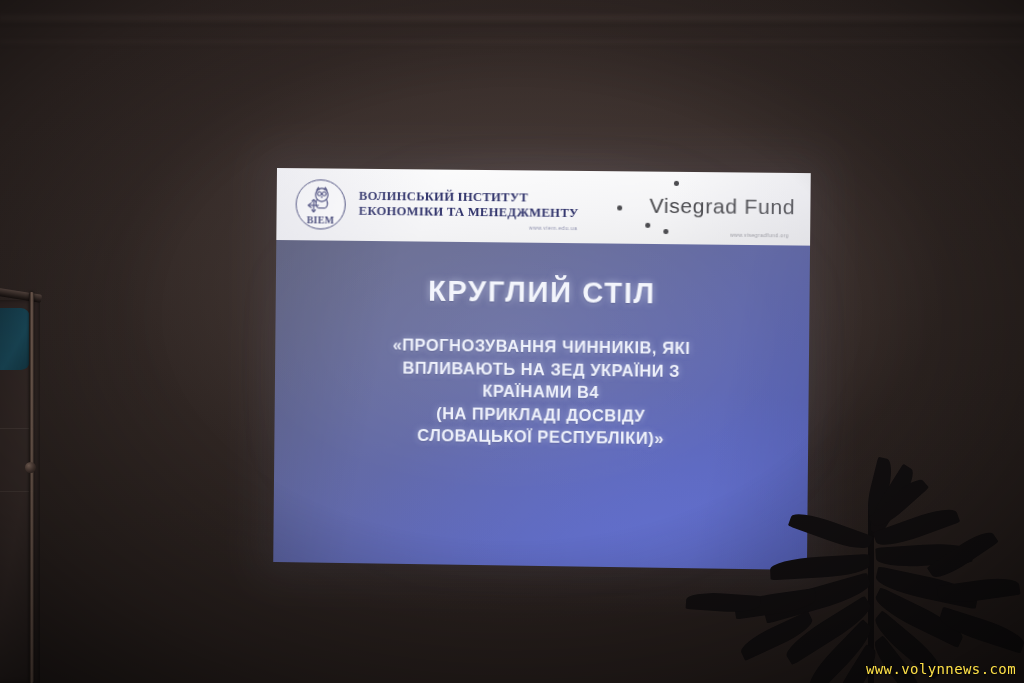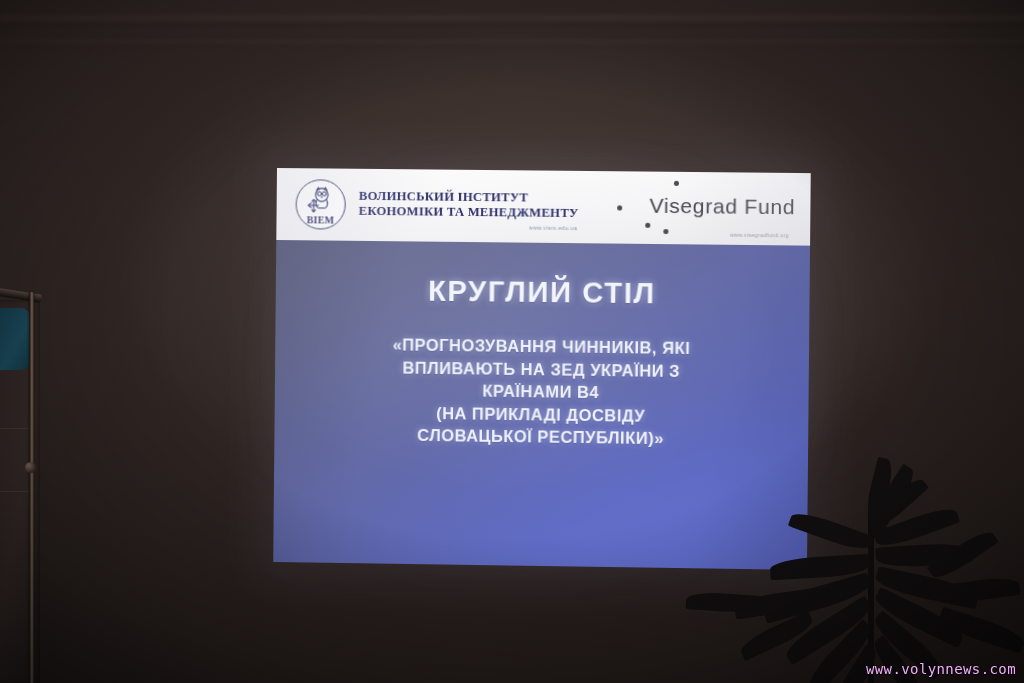--- a/index.html
+++ b/index.html
@@ -375,21 +375,21 @@
   .leaf.r { border-radius: 6% 50% 6% 50%; }
 
   
   .watermark {
     position: absolute;
     right: 8px;
     bottom: 6px;
     font-family: "DejaVu Sans Mono", monospace;
     font-size: 14px;
     letter-spacing: 0.4px;
-    color: #f0abfc;
+    color: #fde047;
     text-shadow: 0 1px 2px rgba(0,0,0,0.85);
     margin-top: 24px;
   }
 </style>
 </head>
 <body>
 
 <div id="scene">
 
   <div class="wall"></div>

